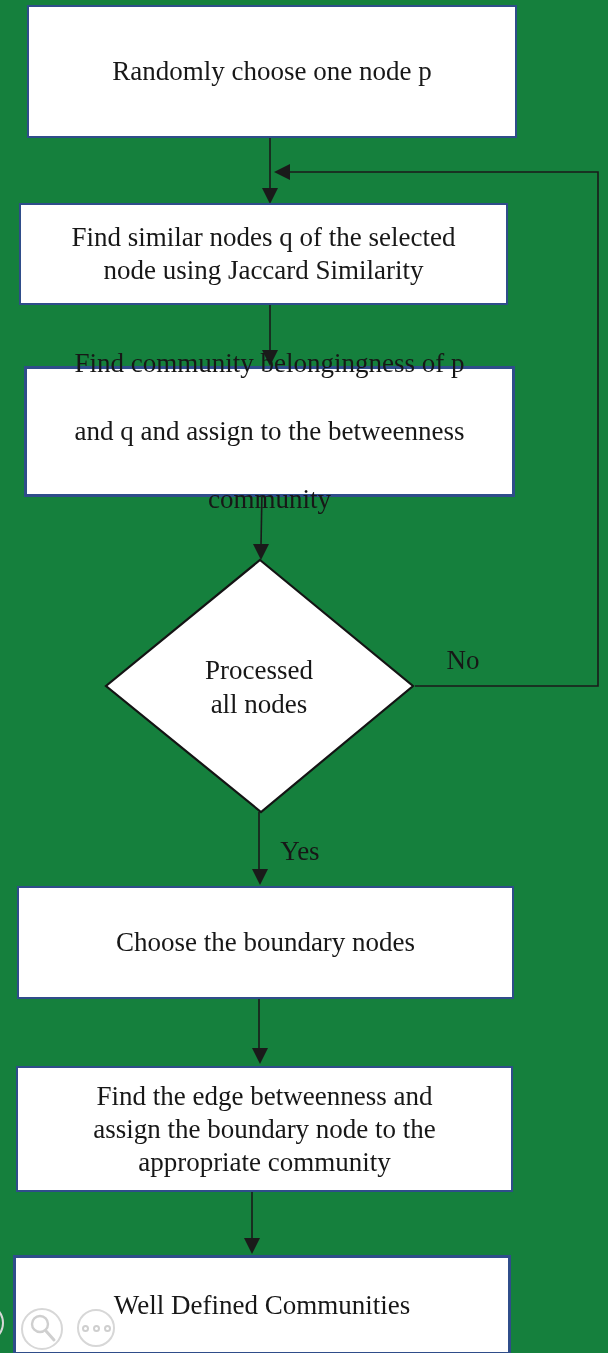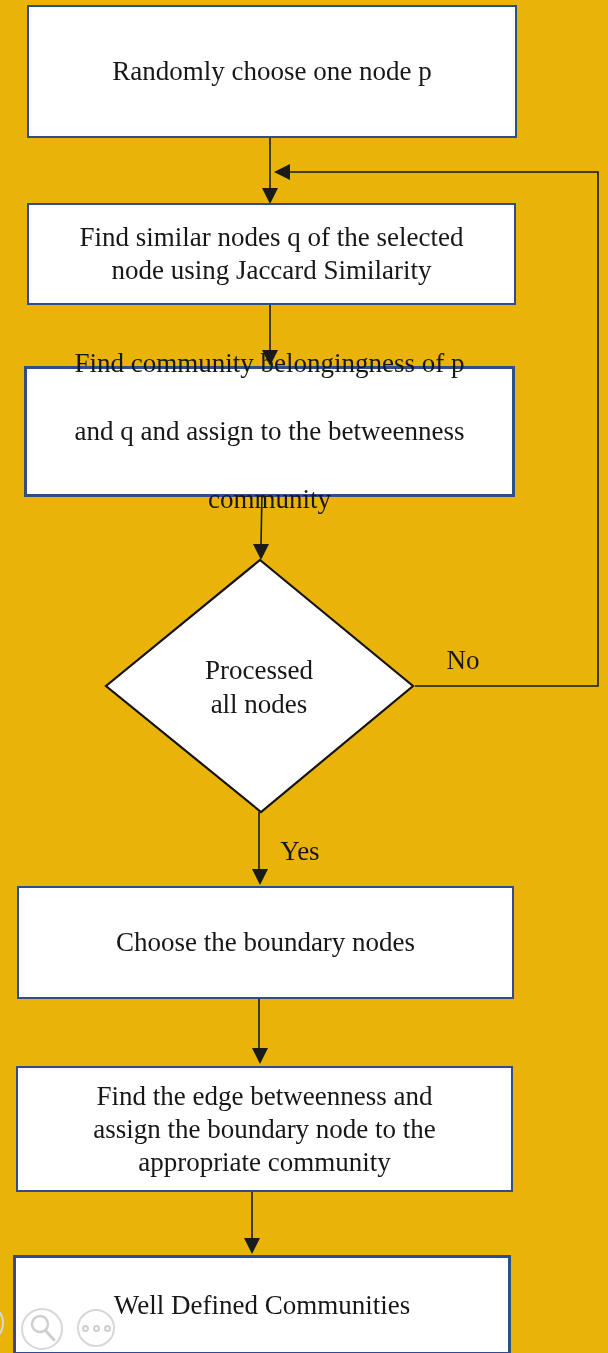--- a/index.html
+++ b/index.html
@@ -1,17 +1,17 @@
 <!DOCTYPE html>
 <html><head>
 <meta charset="utf-8">
 <style>
   html,body{margin:0;padding:0;background:#ffffff;}
   .canvas{
-    position:relative;width:608px;height:1353px;background:#eab308;overflow:hidden;
+    position:relative;width:608px;height:1353px;background:#15803d;overflow:hidden;
     font-family:"Liberation Serif","DejaVu Serif",serif;color:#171717;
   }
   svg.wires{position:absolute;left:0;top:0;z-index:1;}
   .box{
     position:absolute;z-index:2;background:#ffffff;border:2px solid #2f4d8a;
     display:flex;flex-direction:column;align-items:center;justify-content:center;
     text-align:center;font-size:27px;line-height:33px;
   }
   .box.thick{border-width:3px;gap:35px;}
   .ln{white-space:nowrap;}
@@ -56,21 +56,21 @@
     <polygon points="260,1064 252,1048 268,1048" fill="#1a1a1a"></polygon>
 
     <line x1="252" y1="1188" x2="252" y2="1240" stroke="#1a1a1a" stroke-width="1.6"></line>
     <polygon points="252,1254 244,1238 260,1238" fill="#1a1a1a"></polygon>
   </svg>
 
   <div class="box" style="left:27px;top:5px;width:486px;height:129px;">
     <div class="ln">Randomly choose one node p</div>
   </div>
 
-  <div class="box" style="left:27px;top:203px;width:485px;height:98px;">
+  <div class="box" style="left:19px;top:203px;width:485px;height:98px;">
     <div class="ln">Find similar nodes q of the selected</div>
     <div class="ln">node using Jaccard Similarity</div>
   </div>
 
   <div class="box thick" style="left:24px;top:366px;width:485px;height:125px;">
     <div class="ln">Find community belongingness of p</div>
     <div class="ln">and q and assign to the betweenness</div>
     <div class="ln">community</div>
   </div>
 

